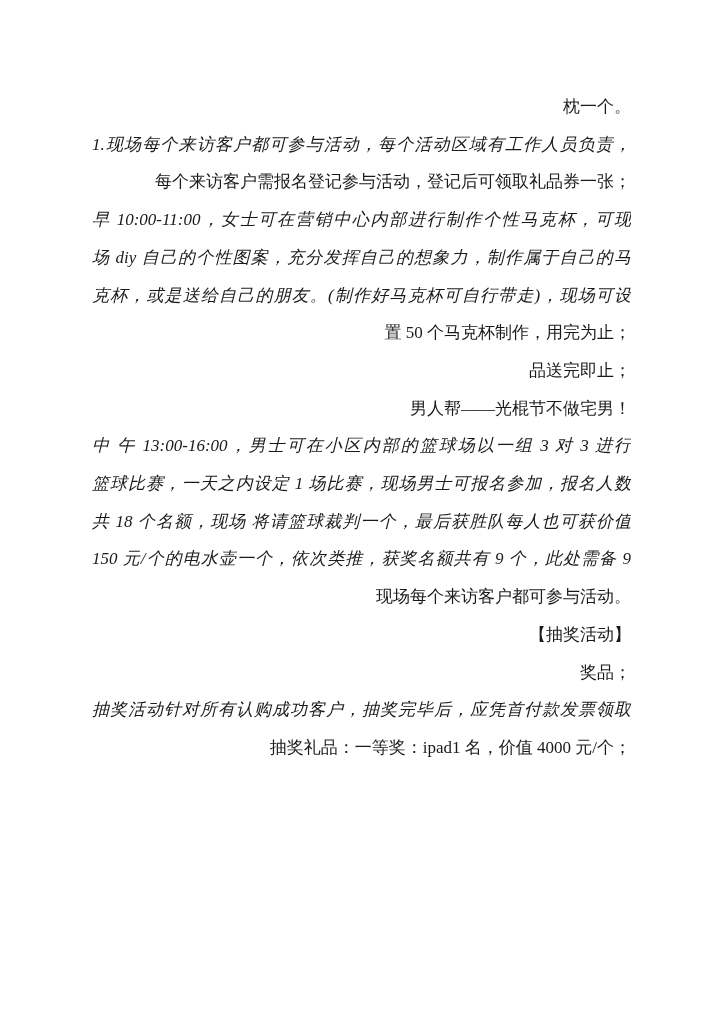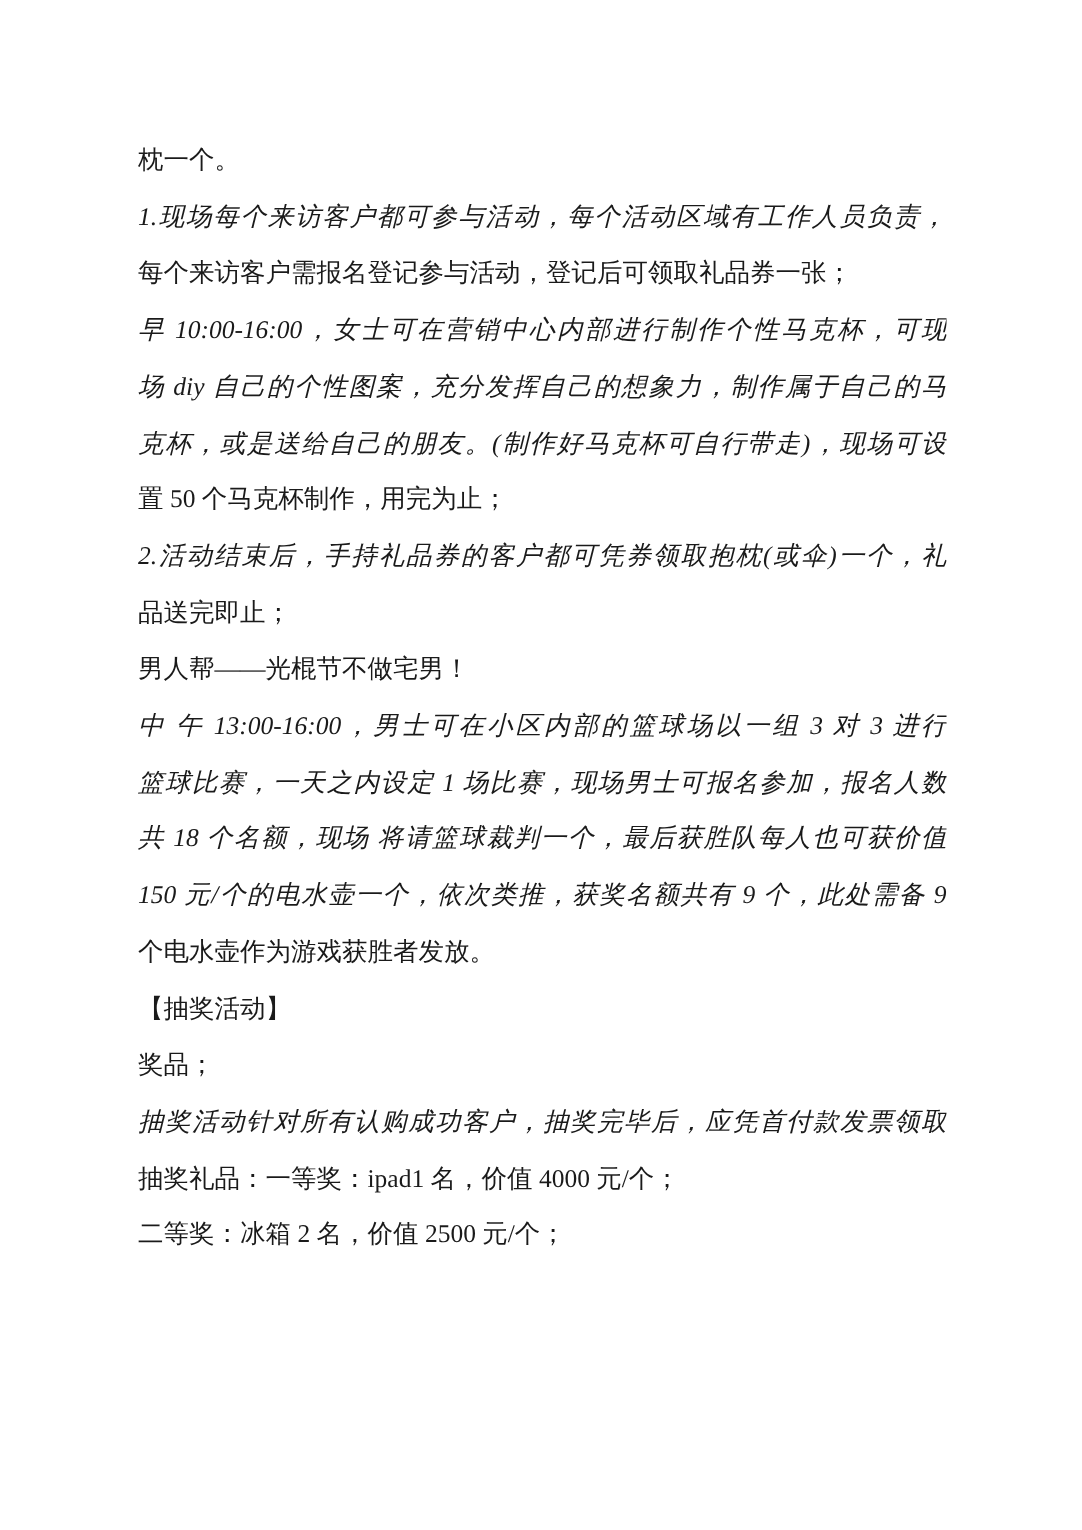--- a/index.html
+++ b/index.html
@@ -23,47 +23,45 @@
     color: #1a1a1a;
   }
   .content {
     width: 539px;
   }
   .line {
     height: 37.71px;
     line-height: 37.71px;
     overflow: hidden;
     white-space: pre-wrap;
-    text-align: left;
+    text-align: right;
   }
   .line.full {
     text-align: justify;
     text-align-last: justify;
     font-style: italic;
   }
 </style>
 </head>
 <body style="background: rgb(255, 255, 255);">
 
 <div class="page" style="background: rgb(255, 255, 255); color: rgb(26, 26, 26);">
   <div class="content" id="doc-content">
       <div class="line">枕一个。</div>
       <div class="line full">1.现场每个来访客户都可参与活动，每个活动区域有工作人员负责，</div>
       <div class="line">每个来访客户需报名登记参与活动，登记后可领取礼品券一张；</div>
-      <div class="line full">早 10:00-16:00，女士可在营销中心内部进行制作个性马克杯，可现</div>
+      <div class="line full">早 10:00-11:00，女士可在营销中心内部进行制作个性马克杯，可现</div>
       <div class="line full">场 diy 自己的个性图案，充分发挥自己的想象力，制作属于自己的马</div>
       <div class="line full">克杯，或是送给自己的朋友。(制作好马克杯可自行带走)，现场可设</div>
       <div class="line">置 50 个马克杯制作，用完为止；</div>
-      <div class="line full">2.活动结束后，手持礼品券的客户都可凭券领取抱枕(或伞)一个，礼</div>
       <div class="line">品送完即止；</div>
       <div class="line">男人帮——光棍节不做宅男！</div>
       <div class="line full">中 午 13:00-16:00，男士可在小区内部的篮球场以一组 3 对 3 进行</div>
       <div class="line full">篮球比赛，一天之内设定 1 场比赛，现场男士可报名参加，报名人数</div>
       <div class="line full">共 18 个名额，现场 将请篮球裁判一个，最后获胜队每人也可获价值</div>
       <div class="line full">150 元/个的电水壶一个，依次类推，获奖名额共有 9 个，此处需备 9</div>
-      <div class="line">个电水壶作为游戏获胜者发放。</div>
+      <div class="line">现场每个来访客户都可参与活动。</div>
       <div class="line">【抽奖活动】</div>
       <div class="line">奖品；</div>
       <div class="line full">抽奖活动针对所有认购成功客户，抽奖完毕后，应凭首付款发票领取</div>
       <div class="line">抽奖礼品：一等奖：ipad1 名，价值 4000 元/个；</div>
-      <div class="line">二等奖：冰箱 2 名，价值 2500 元/个；</div>
     </div>
 </div>
 
 </body></html>

